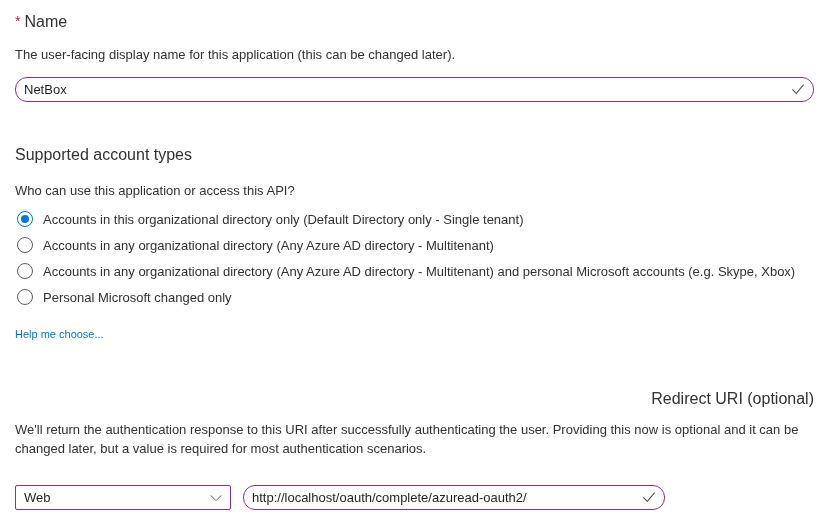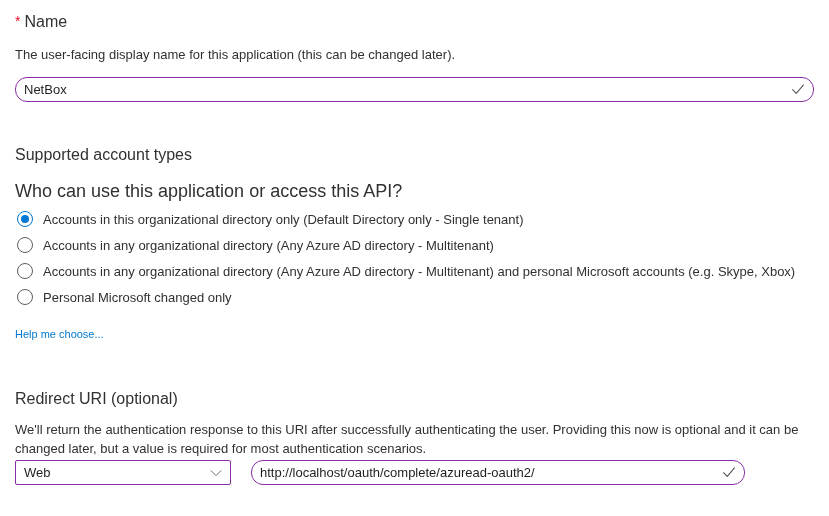--- a/index.html
+++ b/index.html
@@ -55,21 +55,21 @@
     position: absolute;
     right: 9px;
     top: 5px;
     width: 14px;
     height: 14px;
     pointer-events: none;
   }
 
   
   .h2-gap { margin-top: 43px; }
-  .question { margin-top: 17px; font-size: 18px; line-height: 18px; }
+  .question { margin-top: 17px; font-size: 13px; line-height: 18px; }
   .radio-group { margin-top: 6px; }
   .radio-row {
     display: flex;
     align-items: center;
     height: 26px;
     cursor: pointer;
   }
   .radio-circle {
     flex: 0 0 auto;
     width: 16px;
@@ -95,26 +95,26 @@
   .help-link {
     display: inline-block;
     margin-top: 18px;
     font-size: 11px;
     color: #0078d4;
     text-decoration: none;
     cursor: pointer;
   }
 
   
-  .h3-gap { margin-top: 47px; }
+  .h3-gap { margin-top: 47px; text-align: right; }
   .desc2 { margin-top: 11px; max-width: 799px; }
   .fields-row {
-    margin-top: 2px;
+    margin-top: 27px;
     display: flex;
-    gap: 20px;
+    gap: 12px;
   }
   .select-box {
     position: relative;
     width: 216px;
     height: 25px;
     border: 1px solid #8A2DA5;
     border-radius: 2px;
     background: #fff;
     font-size: 13px;
     color: #201f1e;
@@ -125,21 +125,21 @@
   .select-chevron {
     position: absolute;
     right: 8px;
     top: 6px;
     width: 12px;
     height: 12px;
     pointer-events: none;
   }
   .uri-wrap {
     position: relative;
-    width: 494px;
+    width: 422px;
     height: 25px;
   }
 </style>
 </head>
 <body>
 
 <div class="page">
 
   
   <div class="section-heading"><span class="required-marker">*</span><span>Name</span></div>

